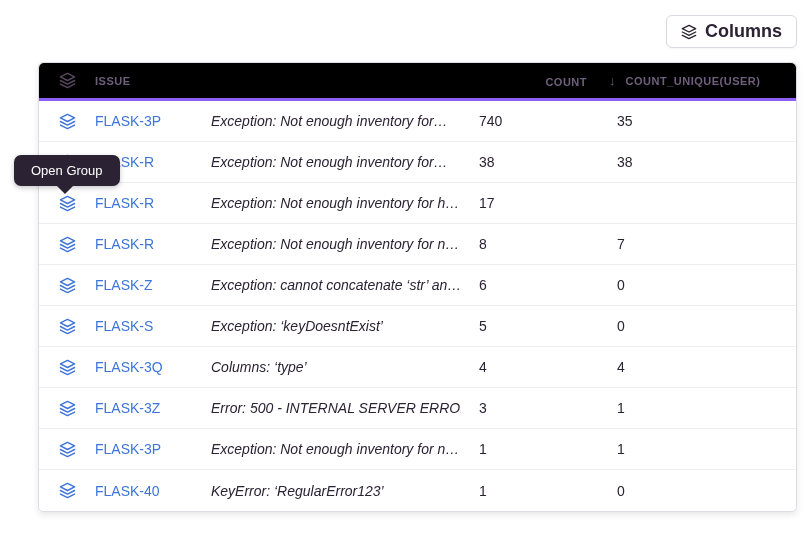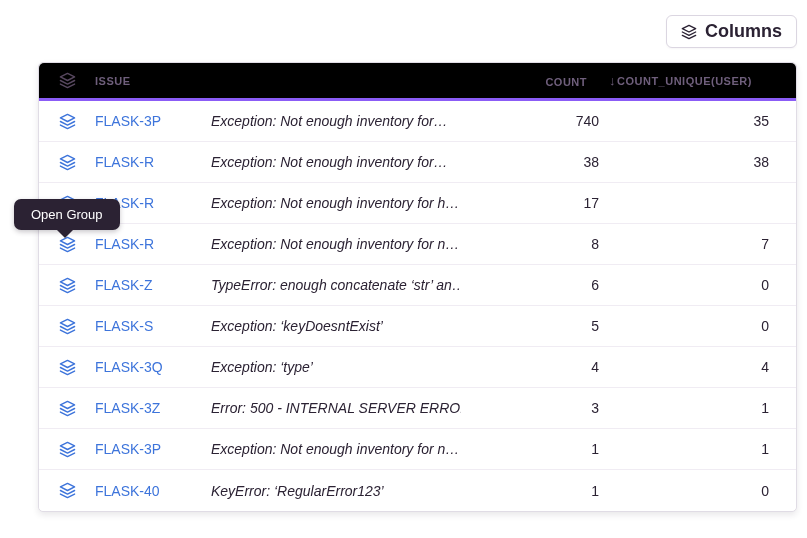--- a/index.html
+++ b/index.html
@@ -48,49 +48,48 @@
     border-bottom:3px solid #8b5cf6;
     border-radius:5px 5px 0 0;
     color:#6F5F7C;
     font-size:11px; font-weight:700; letter-spacing:0.5px;
   }
   .hcount {
     display:flex; justify-content:flex-end; align-items:flex-end;
     white-space:nowrap; cursor:pointer;gap:18px;
   }
   .hcount .arrow { font-size:13px; font-weight:400; margin-left:4px; margin-right:-17px; }
-  .hunique { text-align:left; white-space:nowrap; cursor:pointer; }
+  .hunique { text-align:center; white-space:nowrap; cursor:pointer; }
   .hlabel { cursor:pointer; }
 
   .row {
     height:41px;
     border-bottom:1px solid #F0ECF3;
     font-size:14px;
     background:#ffffff;
   }
   .row:last-child { border-bottom:none; border-radius:0 0 5px 5px; }
   .row .link {
     color:#3D74DB; text-decoration:none; cursor:pointer; white-space:nowrap;
     overflow:hidden;
   }
   .row .desc { color:#2B2233; white-space:nowrap; overflow:hidden;font-style:italic; }
-  .row .num { text-align:right; color:#2B2233; }
+  .row .num { color:#2B2233; }
   .row-ic { color:#3D74DB; cursor:pointer; }
   .hicon { color:#57475F; }
 
   
   .tooltip {
     position:absolute; left:14px; top:155px; z-index:10;
     background:#2B2233; color:#ffffff;
     font-size:13px;
     padding:8px 17px;
     border-radius:7px;
     white-space:nowrap;
     box-shadow:0 2px 5px rgba(43,34,51,0.25);
-    margin-top:44px;
   }
   .tooltip::after {
     content:""; position:absolute; left:43px; bottom:-8px;
     width:0; height:0;
     border-left:8px solid transparent;
     border-right:8px solid transparent;
     border-top:8px solid #2B2233;
   }
 </style>
 </head>
@@ -188,21 +187,21 @@
 
   <div class="grid row">
     <span class="ic row-ic">
       <svg width="17" height="17" viewBox="0 0 24 24" fill="none" stroke="currentColor" stroke-width="2" stroke-linecap="round" stroke-linejoin="round">
         <polygon points="12 2 2 7 12 12 22 7 12 2"></polygon>
         <polyline points="2 17 12 22 22 17"></polyline>
         <polyline points="2 12 12 17 22 12"></polyline>
       </svg>
     </span>
     <a class="link">FLASK-Z</a>
-    <span class="desc">TypeError: enough concatenate ‘str’ an…</span>
+    <span class="desc">Exception: cannot concatenate ‘str’ an…</span>
     <span class="num">6</span>
     <span class="num">0</span>
   </div>
 
   <div class="grid row">
     <span class="ic row-ic">
       <svg width="17" height="17" viewBox="0 0 24 24" fill="none" stroke="currentColor" stroke-width="2" stroke-linecap="round" stroke-linejoin="round">
         <polygon points="12 2 2 7 12 12 22 7 12 2"></polygon>
         <polyline points="2 17 12 22 22 17"></polyline>
         <polyline points="2 12 12 17 22 12"></polyline>
@@ -216,21 +215,21 @@
 
   <div class="grid row">
     <span class="ic row-ic">
       <svg width="17" height="17" viewBox="0 0 24 24" fill="none" stroke="currentColor" stroke-width="2" stroke-linecap="round" stroke-linejoin="round">
         <polygon points="12 2 2 7 12 12 22 7 12 2"></polygon>
         <polyline points="2 17 12 22 22 17"></polyline>
         <polyline points="2 12 12 17 22 12"></polyline>
       </svg>
     </span>
     <a class="link">FLASK-3Q</a>
-    <span class="desc">Exception: ‘type’</span>
+    <span class="desc">Columns: ‘type’</span>
     <span class="num">4</span>
     <span class="num">4</span>
   </div>
 
   <div class="grid row">
     <span class="ic row-ic">
       <svg width="17" height="17" viewBox="0 0 24 24" fill="none" stroke="currentColor" stroke-width="2" stroke-linecap="round" stroke-linejoin="round">
         <polygon points="12 2 2 7 12 12 22 7 12 2"></polygon>
         <polyline points="2 17 12 22 22 17"></polyline>
         <polyline points="2 12 12 17 22 12"></polyline>

